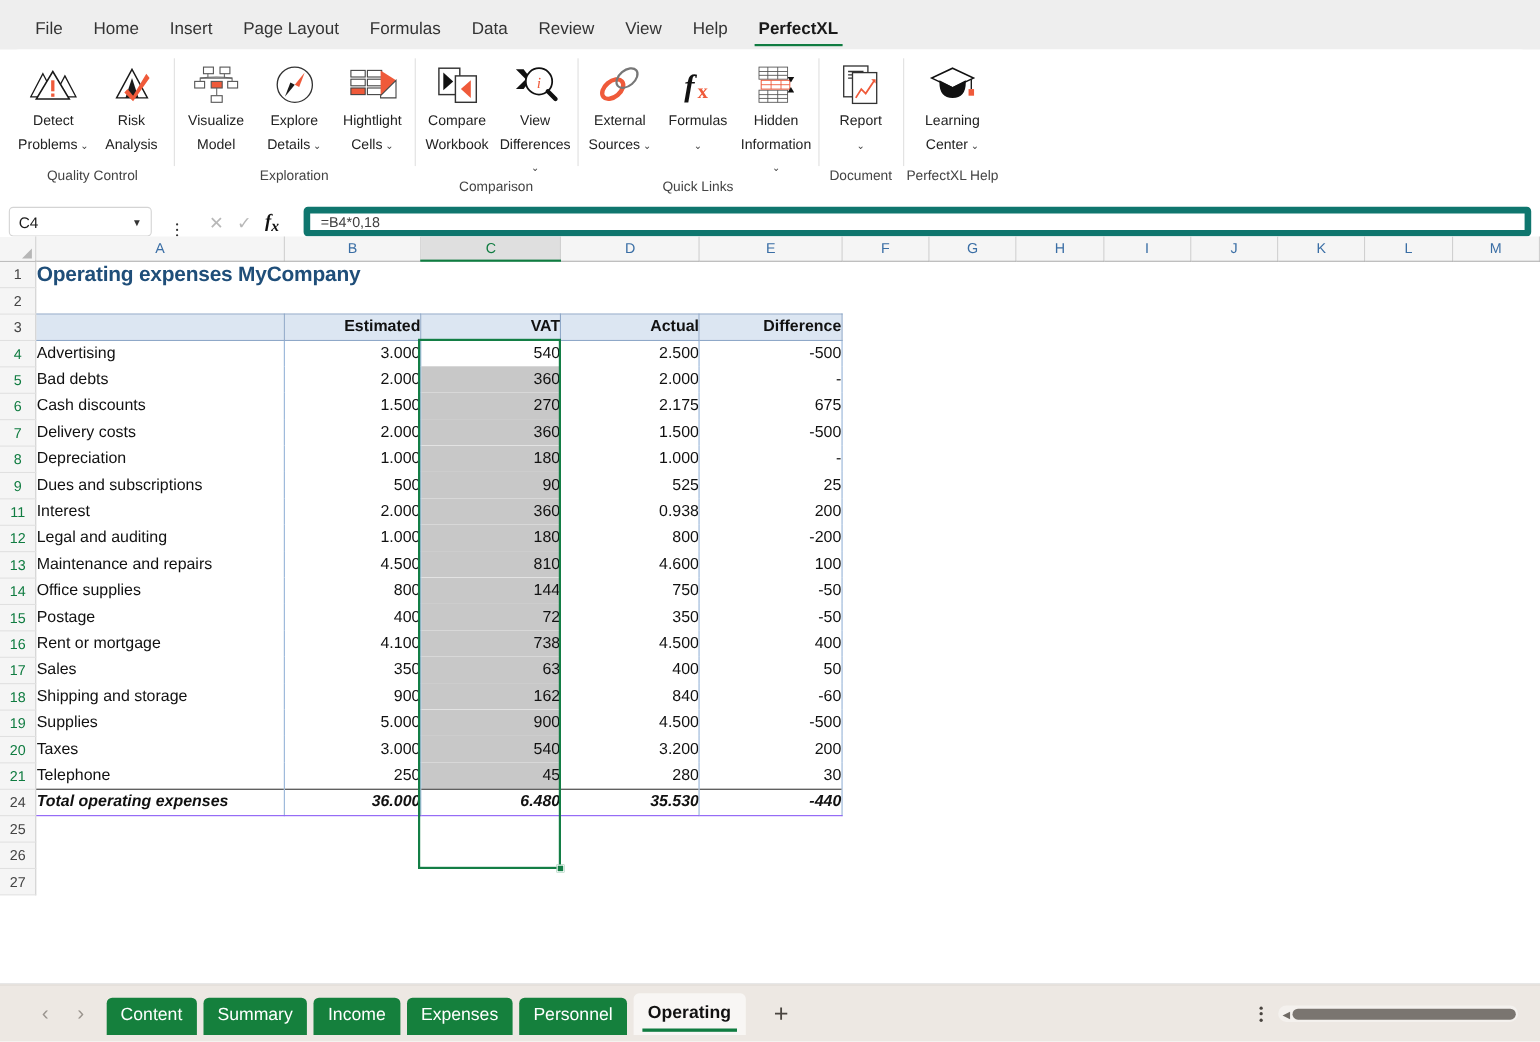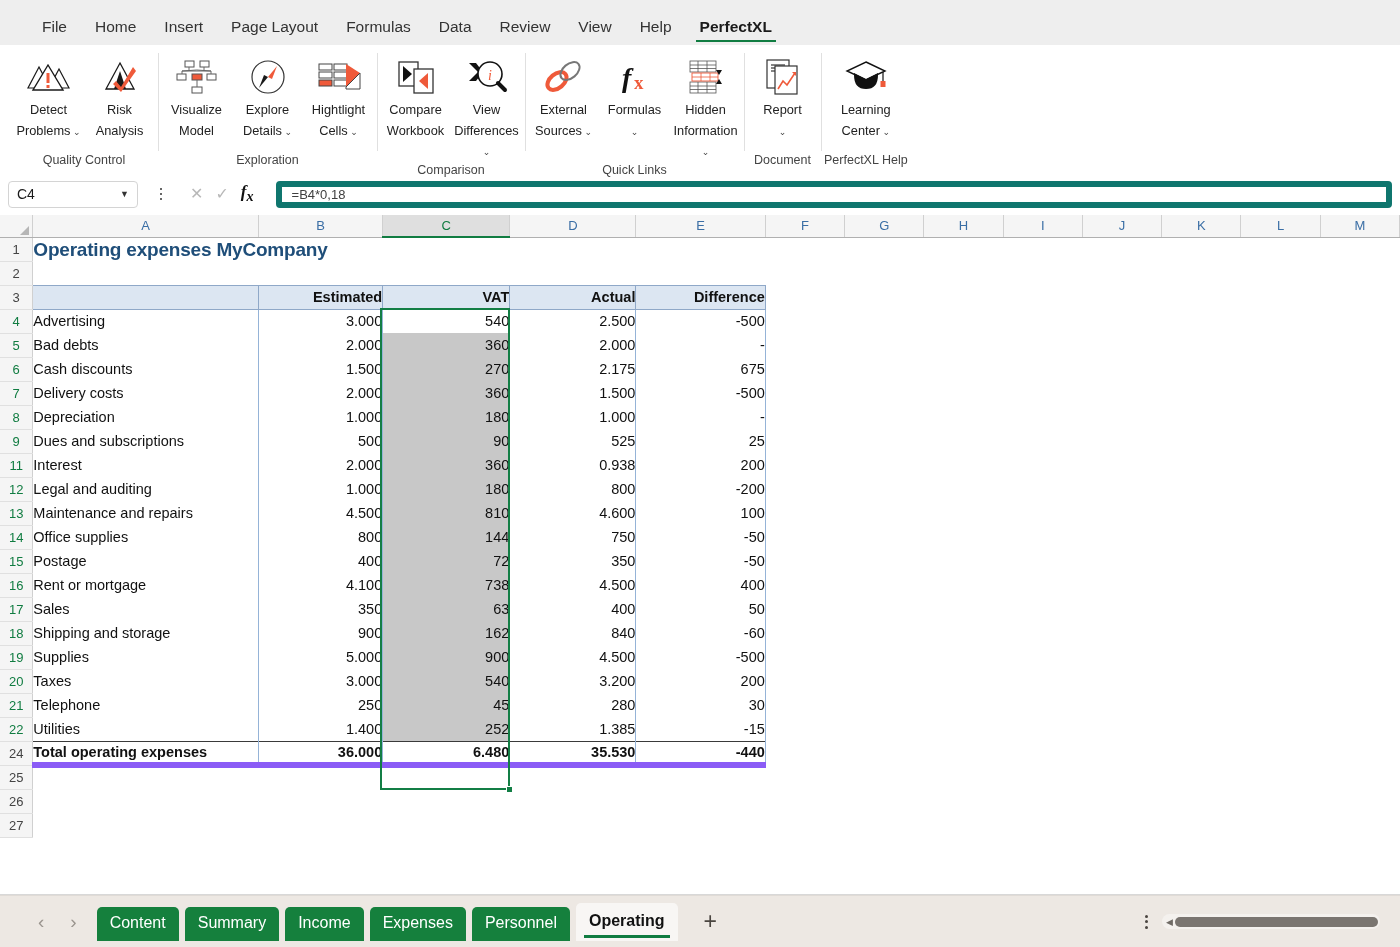--- a/index.html
+++ b/index.html
@@ -10,21 +10,21 @@
     overflow: hidden;
     position: relative;
   }
 
   
   .ribbon-tabbar {
     height: 45px;
     background: #eeeeee;
     display: flex;
     align-items: flex-end;
-    padding-left: 28px;
+    padding-left: 18px;
     gap: 0px;
   }
   .ribbon-tab {
     font-size: 15.5px;
     color: #333333;
     padding: 4px 14px 9px 14px;
     cursor: default;
     position: relative;
     white-space: nowrap;
   }
@@ -97,21 +97,21 @@
     text-align: center;
     line-height: 1.55;
     margin-top: 1px;
   }
   .chev { font-size: 9px; color: #444; }
 
   
   .formula-bar {
     height: 42px;
     display: flex;
-    align-items: center;
+    align-items: flex-end;
     padding: 0 8px;
     background: #ffffff;
     gap: 16px;
   }
   .namebox {
     width: 130px; height: 27px;
     border: 1px solid #d4d4d4;
     border-radius: 4px;
     display: flex;
     align-items: center;
@@ -197,21 +197,21 @@
   .c-title { font-size: 19px; font-weight: bold; color: #1F4E79; letter-spacing: -0.2px; }
 
   .hdr3 { background: #DCE6F2; font-weight: bold; text-align: right;
           border-top: 1px solid #8fa8c8; border-bottom: 1px solid #8fa8c8;
           border-right: 1px solid #8fa8c8; }
   .hdr3.first { border-left: 1px solid #8fa8c8; }
 
   .bdr-l { border-left: 1px solid #95b3d7; }
   .bdr-r { border-right: 1px solid #95b3d7; }
 
-  .totrow { font-weight: bold; border-top: 1px solid #3a3a3a; border-bottom: 6px solid #8b5cf6; }
+  .totrow { font-weight: bold; border-top: 1px solid #3a3a3a; border-bottom: 1px solid #8b5cf6; font-style: italic; }
 
   .selcell { background: #c8c8c8; }
   .activecell { background: #ffffff; }
 
   
   .sel-overlay {
     position: absolute;
     border: 2px solid #137E45;
     pointer-events: none;
     z-index: 5;
@@ -859,36 +859,20 @@
           <td class="cell"></td>
           <td class="cell"></td>
           <td class="cell"></td>
           <td class="cell"></td>
           <td class="cell"></td>
           <td class="cell"></td>
           <td class="cell"></td>
           <td class="cell"></td>
         </tr>
         <tr>
-          <th class="rowhead sel">22</th>
-          <td class="cell txt bdr-r bdr-l">Utilities</td>
-          <td class="cell num bdr-r">1.400</td>
-          <td class="cell num bdr-r selcell">252</td>
-          <td class="cell num bdr-r">1.385</td>
-          <td class="cell num bdr-r">-15</td>
-          <td class="cell"></td>
-          <td class="cell"></td>
-          <td class="cell"></td>
-          <td class="cell"></td>
-          <td class="cell"></td>
-          <td class="cell"></td>
-          <td class="cell"></td>
-          <td class="cell"></td>
-        </tr>
-        <tr>
           <th class="rowhead">24</th>
           <td class="cell txt totrow bdr-r bdr-l">Total operating expenses</td>
           <td class="cell num totrow bdr-r">36.000</td>
           <td class="cell num totrow bdr-r">6.480</td>
           <td class="cell num totrow bdr-r">35.530</td>
           <td class="cell num totrow bdr-r">-440</td>
           <td class="cell"></td>
           <td class="cell"></td>
           <td class="cell"></td>
           <td class="cell"></td>

